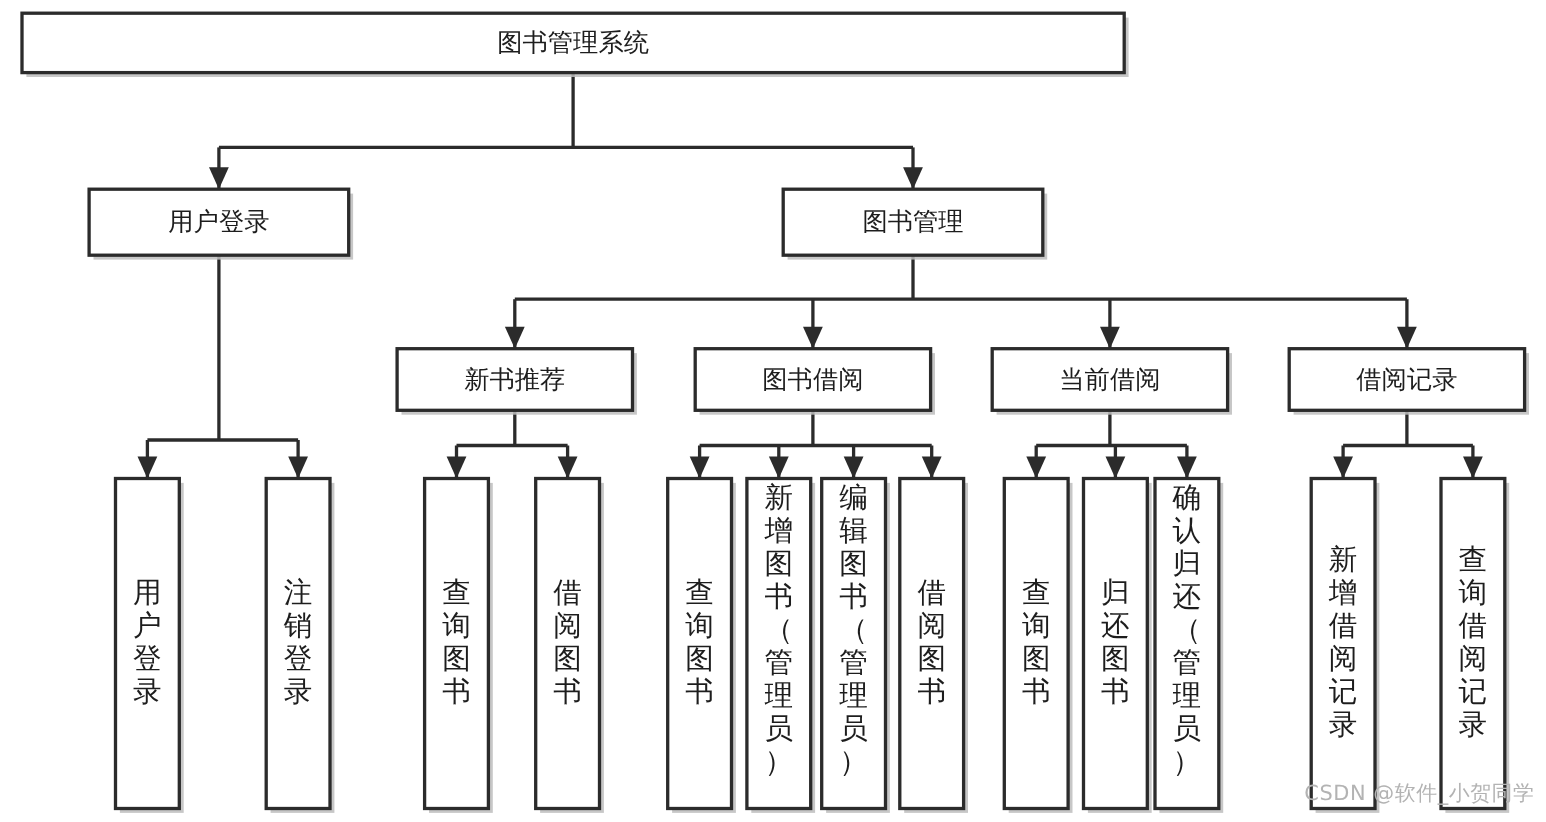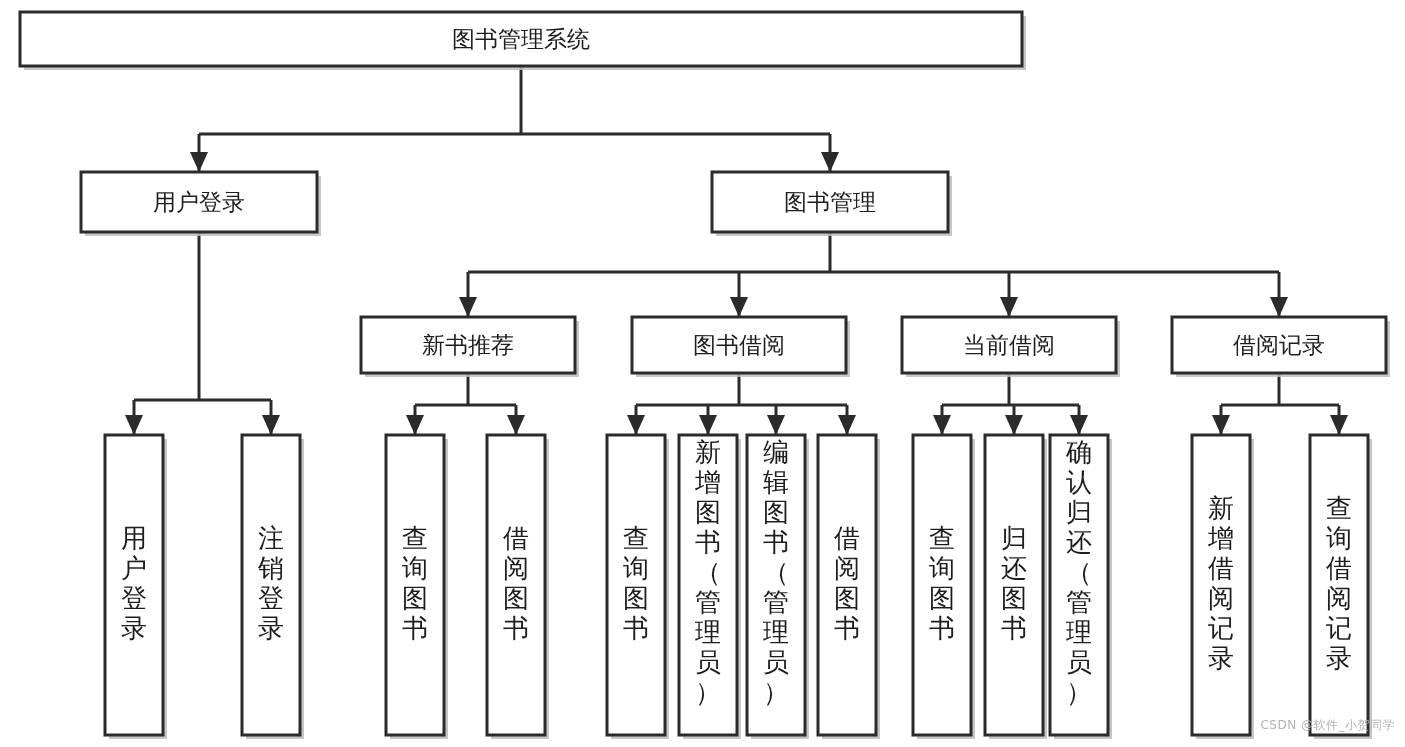--- a/index.html
+++ b/index.html
@@ -56,21 +56,21 @@
     font-family: "DejaVu Sans", sans-serif;
     font-size: 26px;
     fill: #1d1d1d;
     text-anchor: middle;
   }
   .watermark {
     position: absolute;
     right: 10px;
     bottom: 4px;
     font-family: "DejaVu Sans", sans-serif;
-    font-size: 12px;
+    font-size: 19px;
     color: #b3b3b3;
     letter-spacing: 0.5px;
     white-space: nowrap;
     user-select: none;
   }
 </style>
 </head>
 <body>
 
 <div id="diagram-root">

